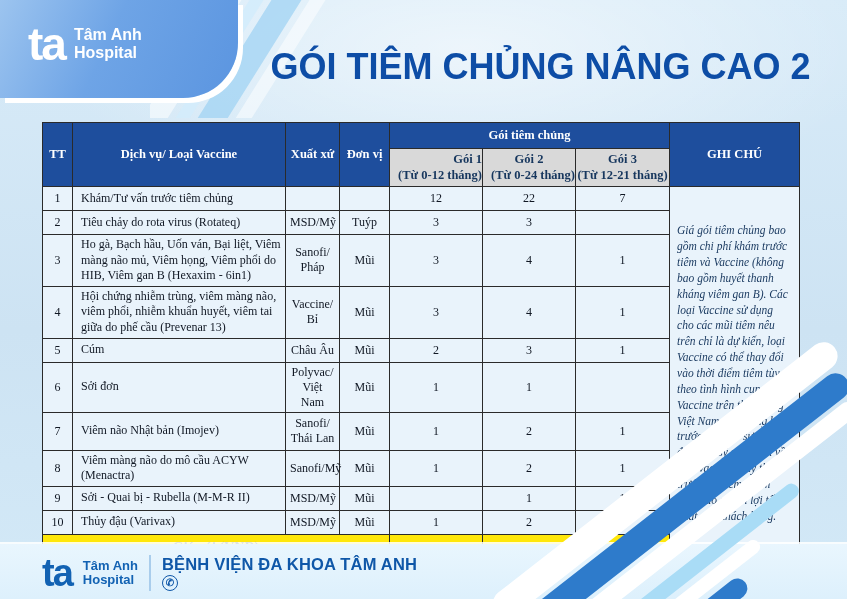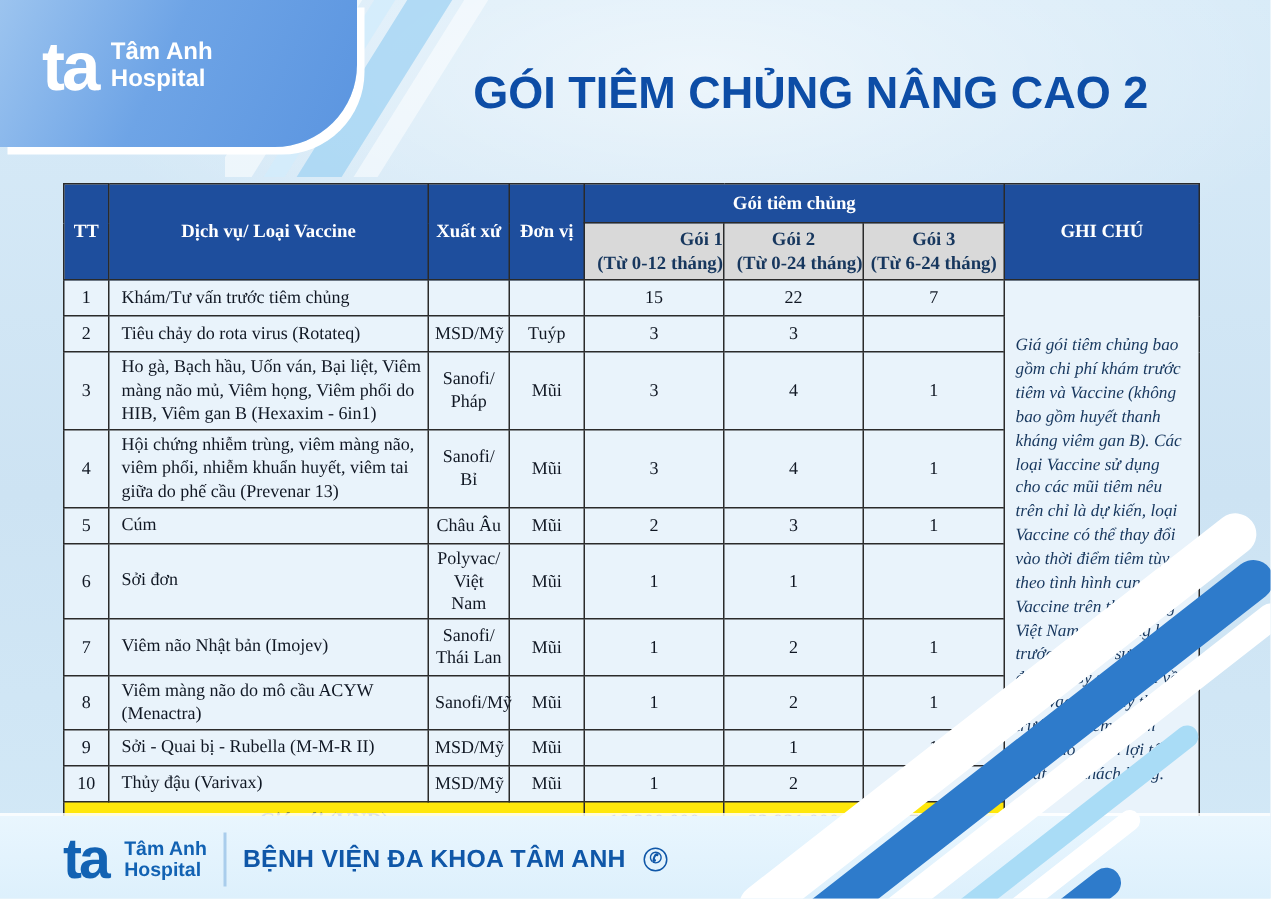--- a/index.html
+++ b/index.html
@@ -28,21 +28,21 @@
   .streak.s3 { left:84px;  width:30px; background:rgba(160,211,243,0.75); }
   .streak.s4 { left:122px; width:16px; background:rgba(255,255,255,0.5); }
   .brand-lockup { position:relative; z-index:5; display:flex; align-items:center; gap:9px; padding:26px 0 0 28px;
     font-family:"Liberation Sans", sans-serif; }
   .brand-ta { color:#ffffff; font-size:46px; font-weight:bold; line-height:0.8; letter-spacing:-2px; }
   .brand-words { color:#ffffff; font-weight:bold; font-size:16px; line-height:1.12; }
 
   
   .page-title {
     position:absolute; left:250px; right:16px; top:46px; text-align:center;
-    font-family:"Liberation Sans", sans-serif; font-weight:bold; font-size:30px;
+    font-family:"Liberation Sans", sans-serif; font-weight:bold; font-size:36px;
     color:#0d4da6; letter-spacing:0px; white-space:nowrap; z-index:5;
   }
 
   
   table.vax {
     position:absolute; left:42px; top:122px; width:757px;
     border-collapse:collapse; table-layout:fixed;
     font-family:"Liberation Serif", serif; color:#101723;
   }
   .vax th, .vax td { border:1px solid #2a2a2a; vertical-align:middle; }
@@ -66,21 +66,21 @@
   
   .footer-band { position:absolute; left:0; bottom:0; width:847px; height:55px;
     background:linear-gradient(180deg, #e9f6fe 0%, #ddf0fc 100%); z-index:1; }
   .footer-line { position:absolute; left:0; bottom:55px; width:847px; height:2px;
     background:rgba(255,255,255,0.85); z-index:1; }
   .footer { position:absolute; left:42px; bottom:8px; display:flex; align-items:center; gap:11px;
     font-family:"Liberation Sans", sans-serif; z-index:6; }
   .f-ta { color:#1262b3; font-size:38px; font-weight:bold; line-height:0.8; letter-spacing:-2px; }
   .f-words { color:#1262b3; font-weight:bold; font-size:13px; line-height:1.1; }
   .f-divider { width:2px; height:36px; background:#a9cdec; }
-  .f-info { display:flex; gap:12px; }
+  .f-info { display:flex; flex-direction:column; gap:1px; }
   .f-name { color:#0f57a8; font-weight:bold; font-size:16.5px; letter-spacing:0.2px; }
   .f-phone-row { display:flex; align-items:center; gap:5px; color:#0f57a8; font-weight:bold; font-size:15px; }
   .phone-icon { display:inline-flex; align-items:center; justify-content:center;
     width:16px; height:16px; border:1.6px solid #0f57a8; border-radius:50%;
     font-size:10px; line-height:1; color:#0f57a8; }
 
   
   .swoosh { position:absolute; right:-70px; bottom:-118px; width:430px; height:250px;
     transform:rotate(-38deg); transform-origin:center; z-index:2; }
   .swoosh .band { border-radius:999px; }
@@ -139,31 +139,31 @@
         <th>
           <span style="display:block;text-align:right;">Gói 1</span>
           <span style="display:block;text-align:right;">(Từ 0-12 tháng)</span>
         </th>
         <th>
           <span style="display:block;">Gói 2</span>
           <span style="display:block;text-align:right;">(Từ 0-24 tháng)</span>
         </th>
         <th>
           <span style="display:block;">Gói 3</span>
-          <span style="display:block;">(Từ 6-24 tháng)</span>
+          <span style="display:block;">(Từ 12-21 tháng)</span>
         </th>
       </tr>
     </thead>
     <tbody>
       <tr class="h24">
         <td>1</td>
         <td class="svc">Khám/Tư vấn trước tiêm chủng</td>
         <td></td>
         <td></td>
-        <td>15</td>
+        <td>12</td>
         <td>22</td>
         <td>7</td>
         <td class="note-cell" rowspan="11">Giá gói tiêm chủng bao gồm chi phí khám trước tiêm và Vaccine (không bao gồm  huyết thanh kháng viêm gan B). Các loại  Vaccine sử dụng cho các mũi tiêm nêu trên chỉ là dự kiến, loại Vaccine có thể thay đổi vào thời điểm tiêm tùy theo tình hình cung ứng Vaccine trên thị trường Việt Nam mà không báo trước. Nếu có sự thay đổi, Bác sỹ sẽ tư vấn về loại Vaccine thay thế trước khi tiêm nhằm đảm bảo quyền lợi tốt nhất cho khách hàng.</td>
       </tr>
       <tr class="h24">
         <td>2</td>
         <td class="svc">Tiêu chảy do rota virus (Rotateq)</td>
         <td>MSD/Mỹ</td>
         <td>Tuýp</td>
         <td>3</td>
@@ -175,21 +175,21 @@
         <td class="svc">Ho gà, Bạch hầu, Uốn ván, Bại liệt, Viêm màng não mủ, Viêm họng, Viêm phổi do HIB, Viêm gan B  (Hexaxim - 6in1)</td>
         <td>Sanofi/ Pháp</td>
         <td>Mũi</td>
         <td>3</td>
         <td>4</td>
         <td>1</td>
       </tr>
       <tr class="h50">
         <td>4</td>
         <td class="svc">Hội chứng nhiễm trùng, viêm màng não, viêm phổi, nhiễm khuẩn huyết, viêm tai giữa do phế cầu (Prevenar 13)</td>
-        <td>Sanofi/ Bỉ</td>
+        <td>Vaccine/ Bỉ</td>
         <td>Mũi</td>
         <td>3</td>
         <td>4</td>
         <td>1</td>
       </tr>
       <tr class="h24">
         <td>5</td>
         <td class="svc">Cúm</td>
         <td>Châu Âu</td>
         <td>Mũi</td>

